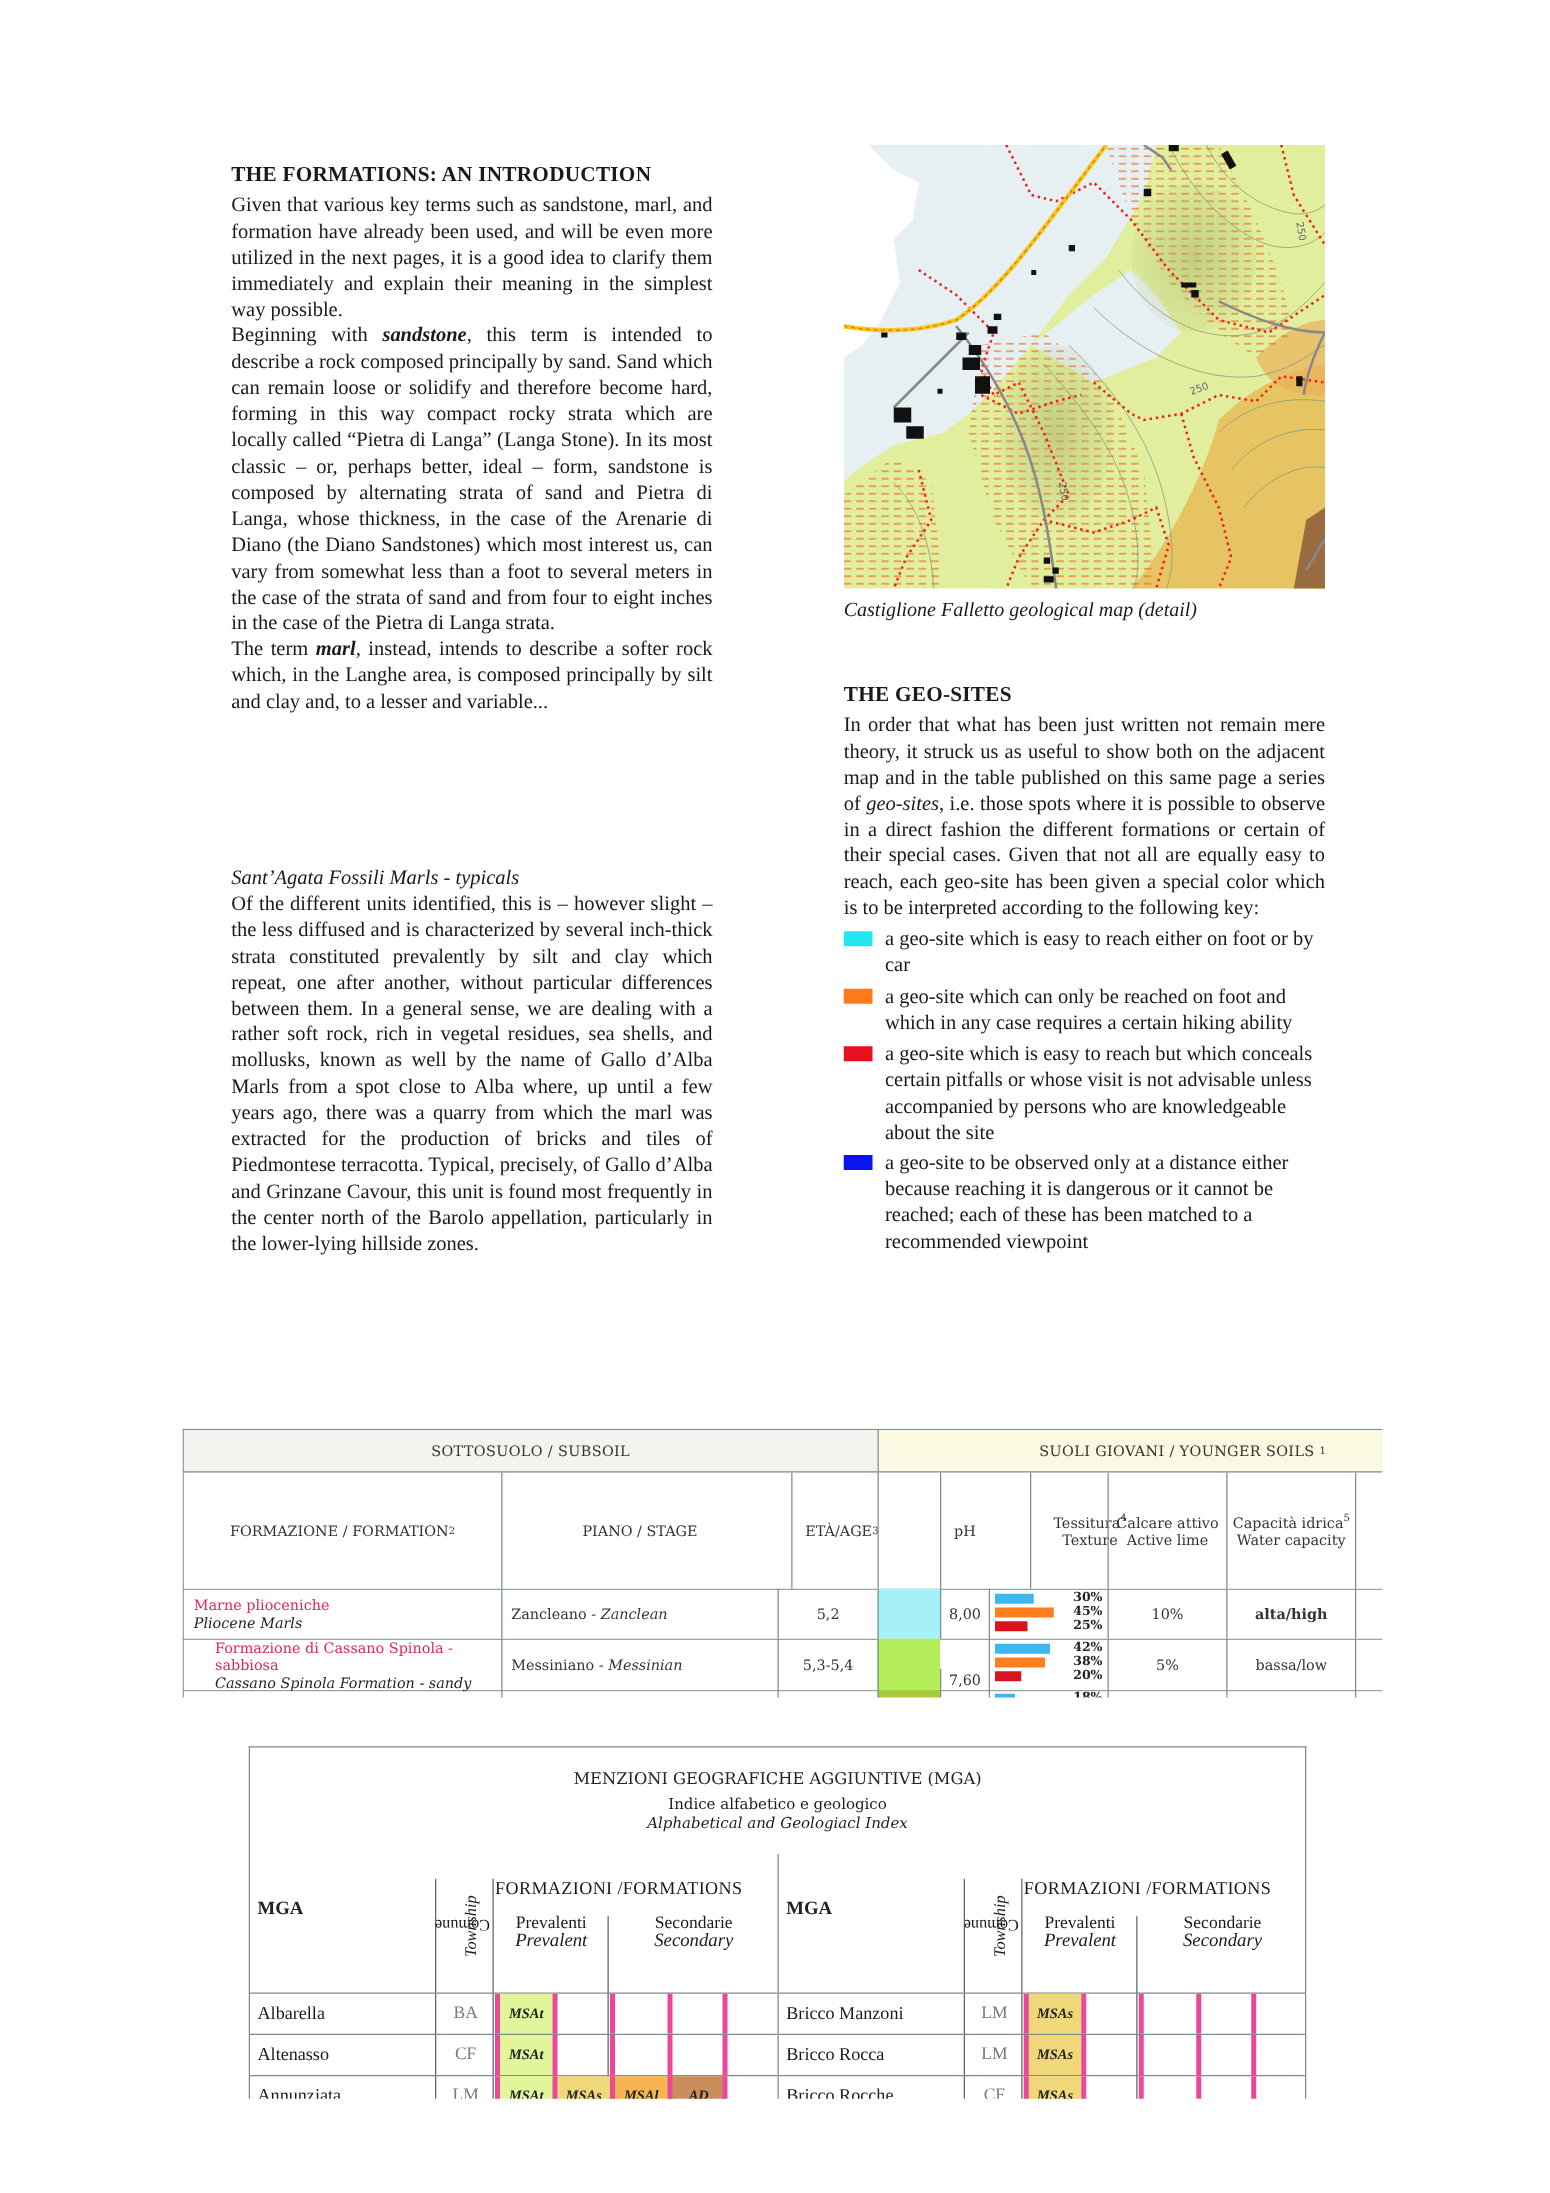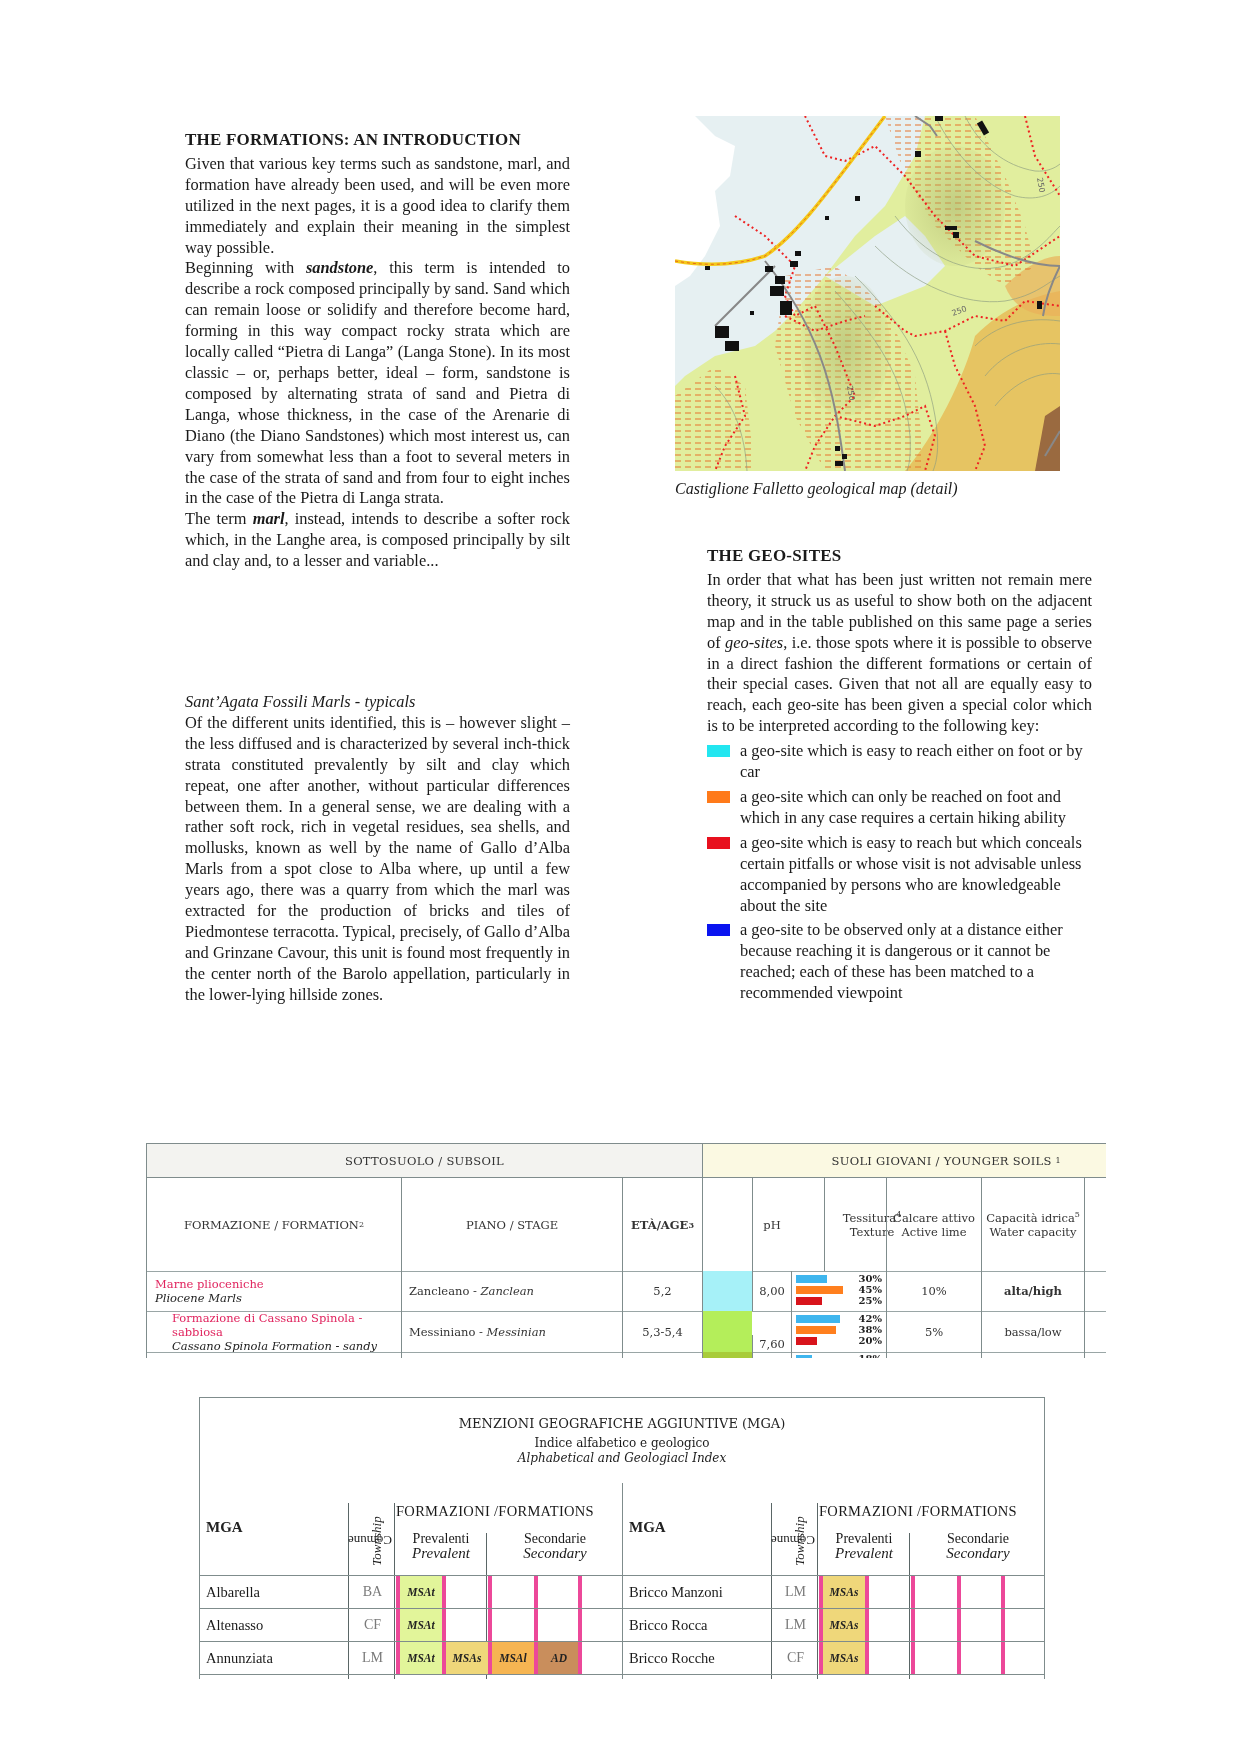--- a/index.html
+++ b/index.html
@@ -4,21 +4,21 @@
 <style>
   html, body { margin: 0; padding: 0; background: #ffffff; }
   body { width: 1240px; height: 1754px; position: relative; overflow: hidden;
          font-family: "Liberation Serif", "DejaVu Serif", serif; color: #1a1a1a; }
 
   
   .col { position: absolute; font-size: 16.4px; line-height: 20.9px; text-align: justify; }
   .col p { margin: 0; }
   .col-left { left: 185px; top: 130px; width: 385px; }
   .col-left-2 { left: 185px; top: 692px; width: 385px; }
-  .col-right { left: 675px; top: 546px; width: 385px; margin-left: 32px; }
+  .col-right { left: 675px; top: 546px; width: 385px; }
   h2.sect { font-size: 17px; font-weight: bold; margin: 0 0 3px 0; letter-spacing: 0.2px; text-align: left; }
   .subhead { font-style: italic; text-align: left; }
   .em { font-weight: bold; font-style: italic; }
   .it { font-style: italic; }
 
   
   .map { position: absolute; left: 675px; top: 116px; width: 385px; height: 355px; overflow: hidden; }
   .map svg { display: block; }
   .map-caption { position: absolute; left: 675px; top: 480px; font-size: 16px; font-style: italic; }
 
@@ -64,21 +64,21 @@
   .t2-half.right { left: 422px; border-left: 1px solid #7f8c8c; }
   .t2-mga { position: absolute; left: 6px; top: 36px; font-size: 15px; font-weight: bold; font-family: "Liberation Serif", serif; color: #222; }
   .t2-vline { position: absolute; background: #5a6666; width: 1px; }
   .t2-township { position: absolute; left: 150px; top: 20px; width: 40px; height: 75px; }
   .t2-township span { position: absolute; left: 50%; top: 50%; transform: translate(-50%,-50%) rotate(-90deg);
         white-space: nowrap; font-size: 13px; line-height: 13px; text-align: center; }
   .t2-formations { position: absolute; left: 196px; top: 20px; font-size: 14.5px; letter-spacing: 0.3px; }
   .t2-prev { position: absolute; left: 196px; width: 90px; top: 49px; text-align: center; font-size: 14px; line-height: 14px; }
   .t2-sec { position: absolute; left: 288px; width: 134px; top: 49px; text-align: center; font-size: 14px; line-height: 14px; }
   .t2-prev i, .t2-sec i { font-size: 15px; }
-  .t2-rows { position: absolute; left: 0; top: 92px; width: 422px; }
+  .t2-rows { position: absolute; left: 0; top: 111px; width: 422px; }
   .t2-row { position: relative; height: 33px; border-top: 1px solid #7f8c8c; box-sizing: border-box; }
   .t2-name { position: absolute; left: 6px; top: 8px; font-size: 14.5px; }
   .t2-code { position: absolute; left: 150px; width: 45px; top: 8px; text-align: center; font-size: 14px; color: #7a7a7a; }
   .t2-fcell { position: absolute; top: 0; height: 32px; width: 44px; border-left: 4px solid #ec4899;
         box-sizing: border-box; display: flex; align-items: center; justify-content: center;
         font-size: 11.5px; font-weight: bold; color: #222; font-style: italic; }
 </style>
 </head>
 <body>
 
@@ -219,21 +219,21 @@
   <div class="t1-grid">
 
     <div class="t1-row" style="top:0;height:93px;">
       <div class="t1-cell center" style="left:0;width:255px;">
           <span>FORMAZIONE / FORMATION</span>
           <sup>2</sup>
         </div>
       <div class="t1-cell center" style="left:255px;width:221px;">
           <span>PIANO / STAGE</span>
         </div>
-      <div class="t1-cell center" style="left:476px;width:80px;font-weight:bold;">
+      <div class="t1-cell center" style="left:487px;width:80px;">
           <span>ETÀ/AGE</span>
           <sup>3</sup>
         </div>
       <div class="t1-cell center" style="left:556px;width:50px;"></div>
       <div class="t1-cell center" style="left:606px;width:39px;">
           <span>pH</span>
         </div>
       <div class="t1-cell center" style="left:678px;width:95px;flex-direction:column;">
           <span><span>Tessitura</span><sup>4</sup></span>
           <span>Texture</span>

